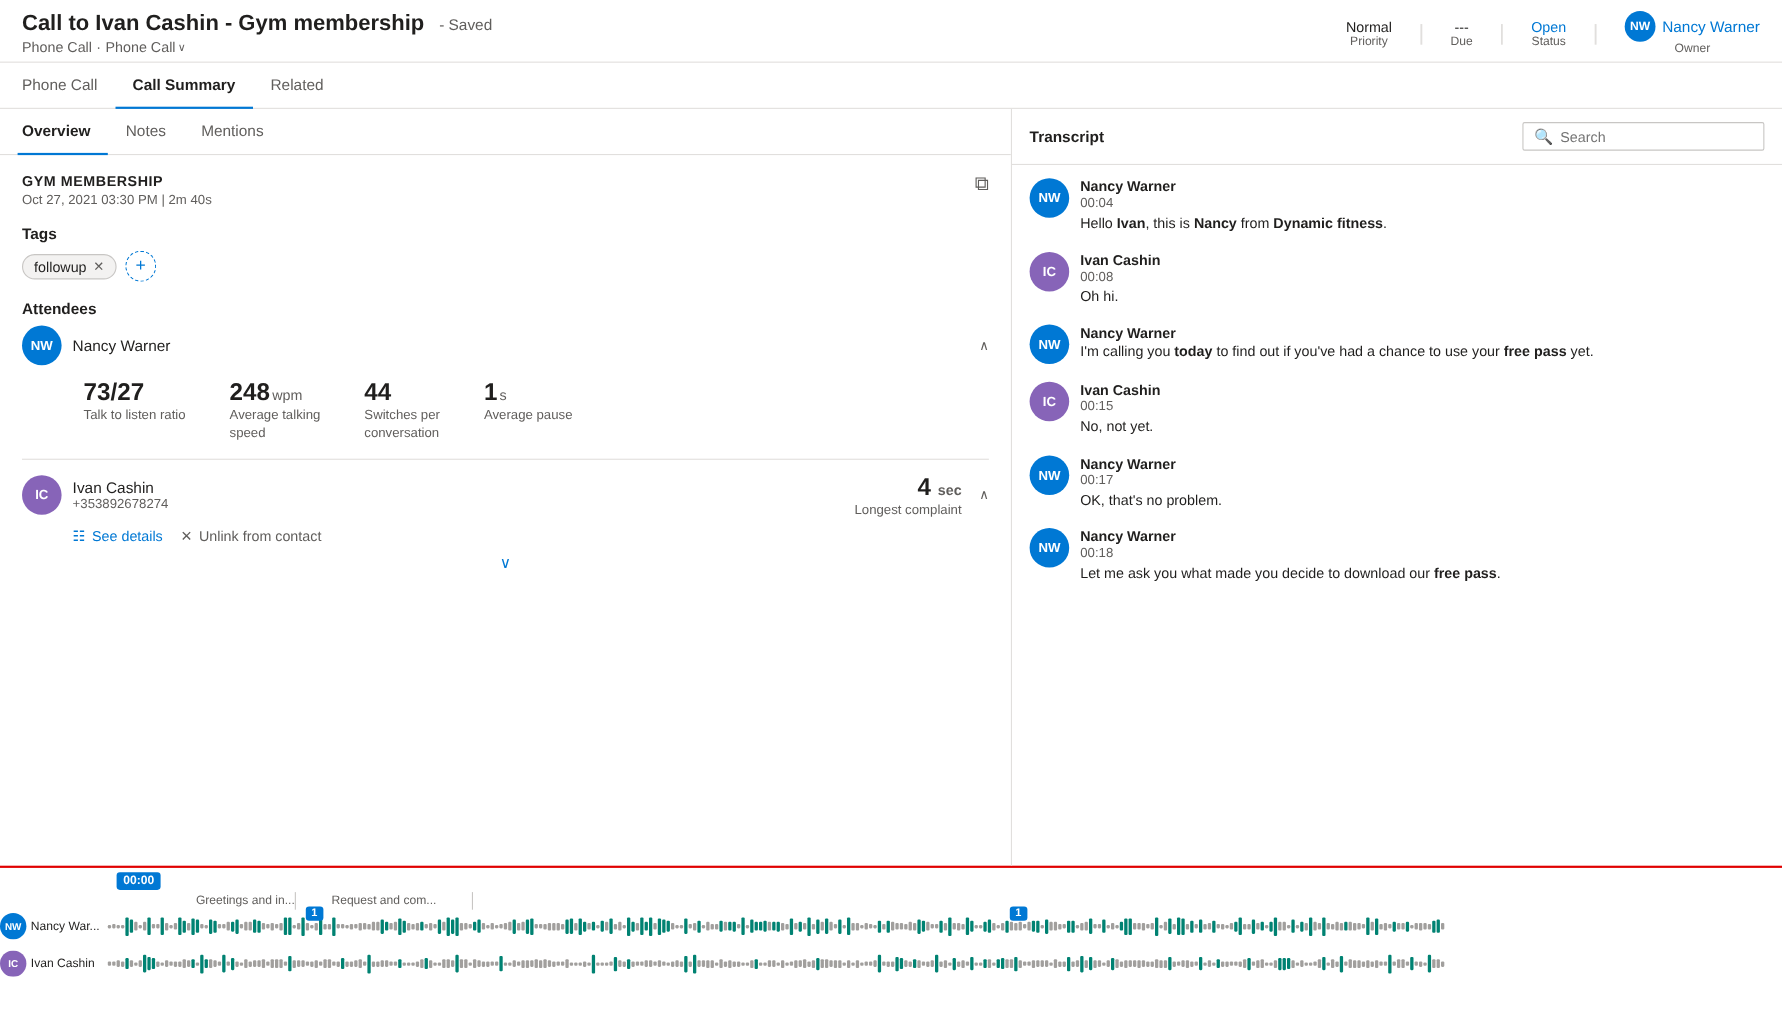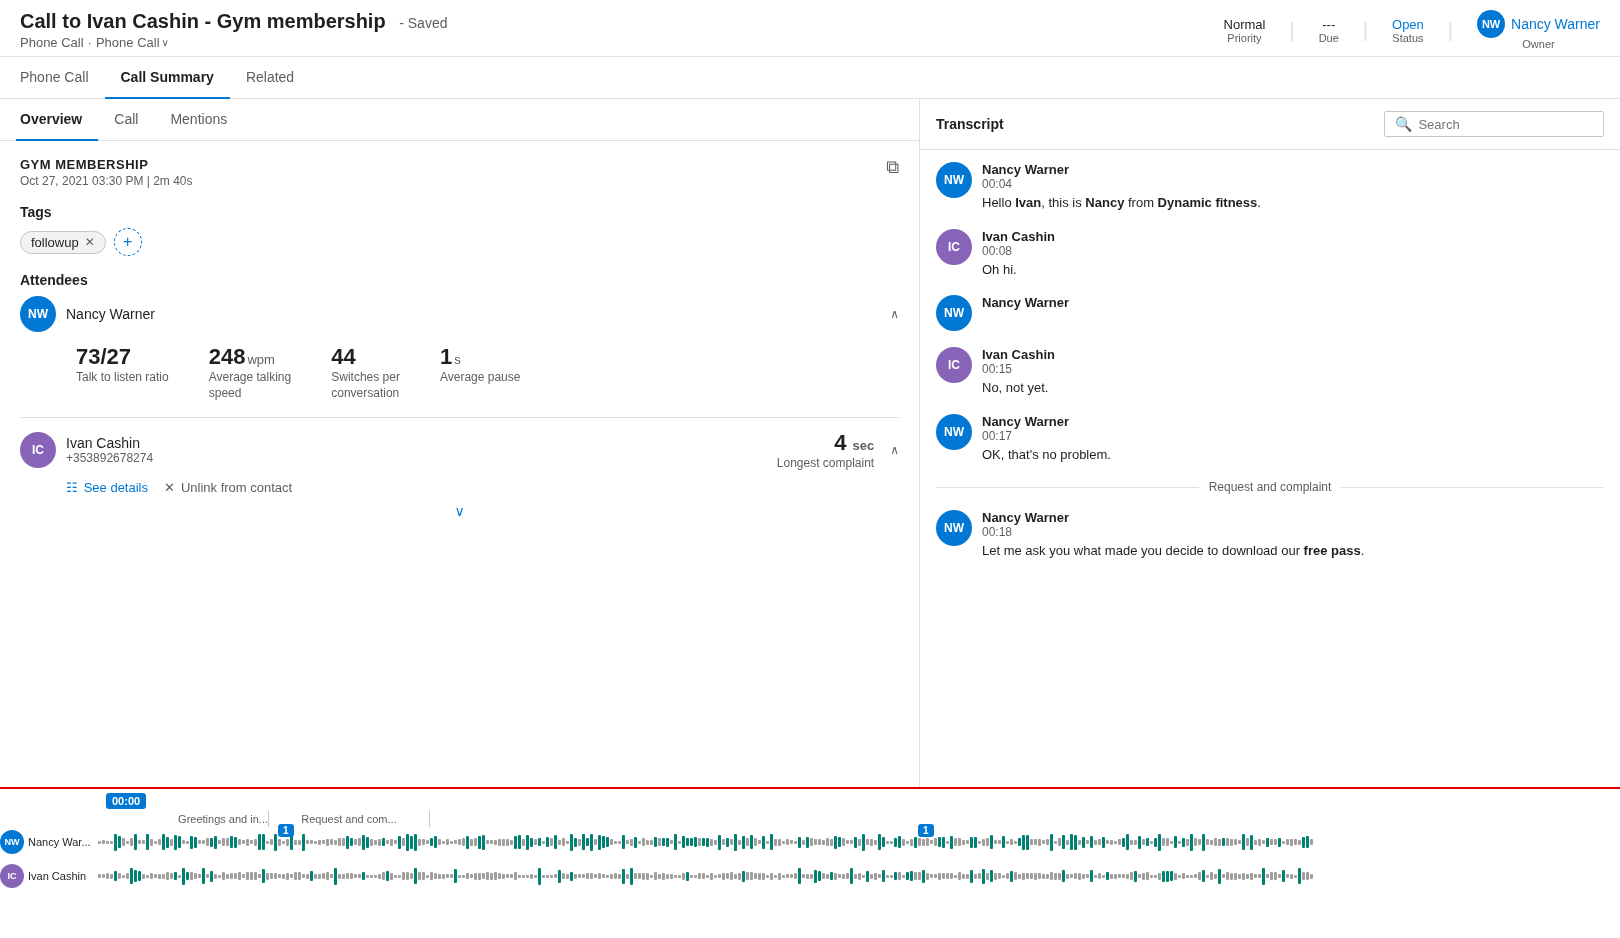--- a/index.html
+++ b/index.html
@@ -172,21 +172,21 @@
   <div class="nav-tab">Phone Call</div>
   <div class="nav-tab active">Call Summary</div>
   <div class="nav-tab">Related</div>
 </div>
 
 <div class="main-content">
 
   <div class="left-panel">
     <div class="sub-tabs">
       <div class="sub-tab active">Overview</div>
-      <div class="sub-tab">Call</div>
+      <div class="sub-tab">Notes</div>
       <div class="sub-tab">Mentions</div>
     </div>
     <div class="overview-content">
       <div style="display:flex; justify-content:space-between; align-items:flex-start;">
         <div>
           <div class="gym-title">GYM MEMBERSHIP</div>
           <div class="gym-meta">Oct 27, 2021 03:30 PM | 2m 40s</div>
         </div>
         <span class="copy-icon">⧉</span>
       </div>
@@ -297,20 +297,21 @@
           <div class="msg-text">Oh hi.</div>
         </div>
       </div>
 
       <div class="message-group">
         <div class="msg-avatar">
           <div class="avatar avatar-nw">NW</div>
         </div>
         <div class="msg-body">
           <div class="msg-name">Nancy Warner</div>
+          <div class="msg-text">I'm calling you <b>today</b> to find out if you've had a chance to use your <b>free pass</b> yet.</div>
         </div>
       </div>
 
       <div class="message-group">
         <div class="msg-avatar">
           <div class="avatar avatar-ic">IC</div>
         </div>
         <div class="msg-body">
           <div class="msg-name">Ivan Cashin</div>
           <div class="msg-time">00:15</div>
@@ -322,23 +323,20 @@
         <div class="msg-avatar">
           <div class="avatar avatar-nw">NW</div>
         </div>
         <div class="msg-body">
           <div class="msg-name">Nancy Warner</div>
           <div class="msg-time">00:17</div>
           <div class="msg-text">OK, that's no problem.</div>
         </div>
       </div>
 
-      <div class="section-divider">
-        <span class="section-divider-label">Request and complaint</span>
-      </div>
 
       <div class="message-group">
         <div class="msg-avatar">
           <div class="avatar avatar-nw">NW</div>
         </div>
         <div class="msg-body">
           <div class="msg-name">Nancy Warner</div>
           <div class="msg-time">00:18</div>
           <div class="msg-text">Let me ask you what made you decide to download our <b>free pass</b>.</div>
         </div>

